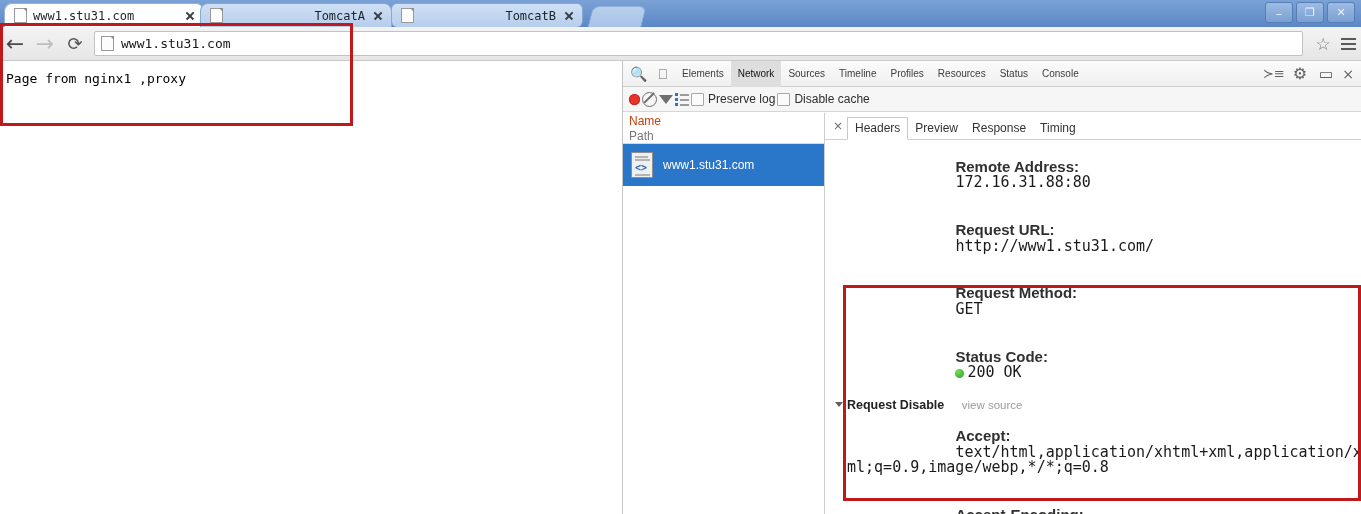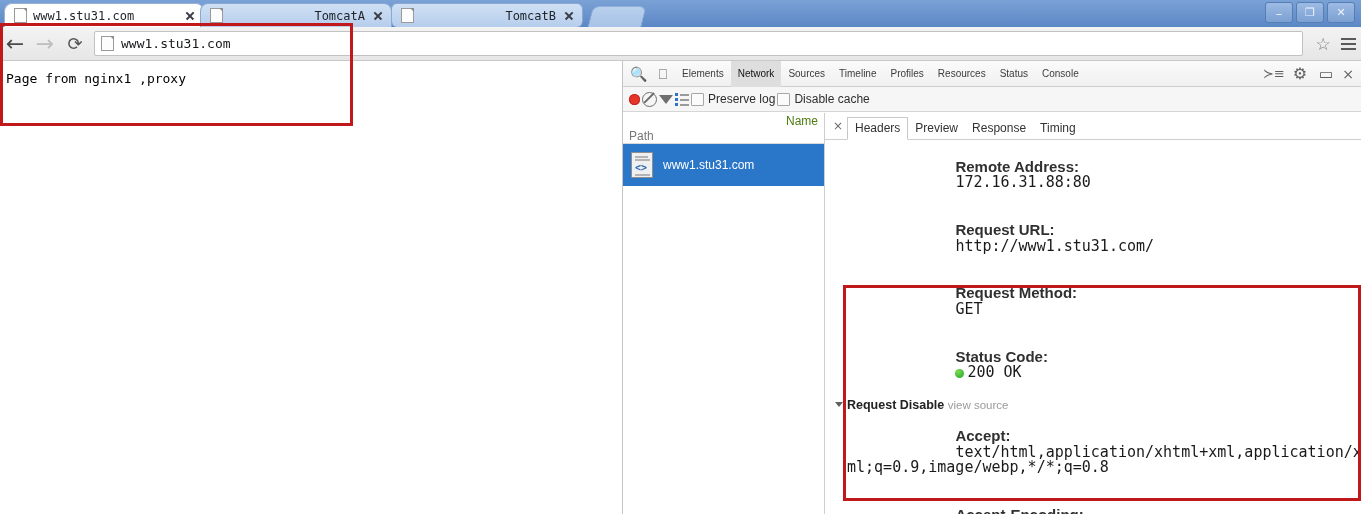--- a/index.html
+++ b/index.html
@@ -173,21 +173,21 @@
   .cbox{width:11px;height:11px;border:1px solid #a7a7a7;background:#fbfbfb;border-radius:1px;}
 
   .dt-body{position:absolute;left:0;top:52px;right:0;bottom:0;display:flex;}
   .net-list{
     width:201px;flex:0 0 auto;border-right:1px solid #cfcfcf;background:#fff;position:relative;
   }
   .net-head{
     height:31px;padding:1px 6px 0 6px;box-sizing:border-box;border-bottom:1px solid #d9d9d9;
     background:#fff;
   }
-  .net-head .n1{font-size:12px;color:#4d7c0f;line-height:15px;text-align:right;}
+  .net-head .n1{font-size:12px;color:#c2410c;line-height:15px;}
   .net-head .n2{font-size:12px;color:#777;line-height:14px;}
   .net-row{
     height:42px;background:#2a76c9;display:flex;align-items:center;padding-left:8px;gap:10px;
   }
   .doc-ico{
     width:22px;height:26px;flex:0 0 auto;background:#f0f0f0;border:1px solid #8e8e8e;
     position:relative;box-sizing:border-box;
   }
   .doc-ico i{position:absolute;left:3px;height:1.5px;background:#b4b4b4;width:15px;}
   .doc-ico b{
@@ -212,21 +212,21 @@
     font-family:"DejaVu Sans Mono","Liberation Mono",monospace;
   }
   .hl .k{font-family:"Liberation Sans",sans-serif;font-weight:bold;color:#303030;}
   .sec{
     font-size:12.5px;line-height:16px;font-weight:bold;color:#222;position:relative;padding-left:12px;
   }
   .sec .tri{
     position:absolute;left:0px;top:5px;width:0;height:0;
     border-left:4.5px solid transparent;border-right:4.5px solid transparent;border-top:5px solid #606060;
   }
-  .sec .vs{font-weight:normal;color:#9b9b9b;font-size:11.5px;}
+  .sec .vs{font-weight:normal;color:#9b9b9b;font-size:11.5px;margin-left:14px;}
   .greendot{display:inline-block;width:9px;height:9px;border-radius:50%;
     background:radial-gradient(circle at 35% 30%,#7ddc4e,#1da32a);vertical-align:-1px;margin-right:3px;}
 
   
   .redbox{position:absolute;border:3px solid #c1191b;pointer-events:none;box-sizing:border-box;}
 </style>
 </head>
 <body>
 
 <div class="app">

